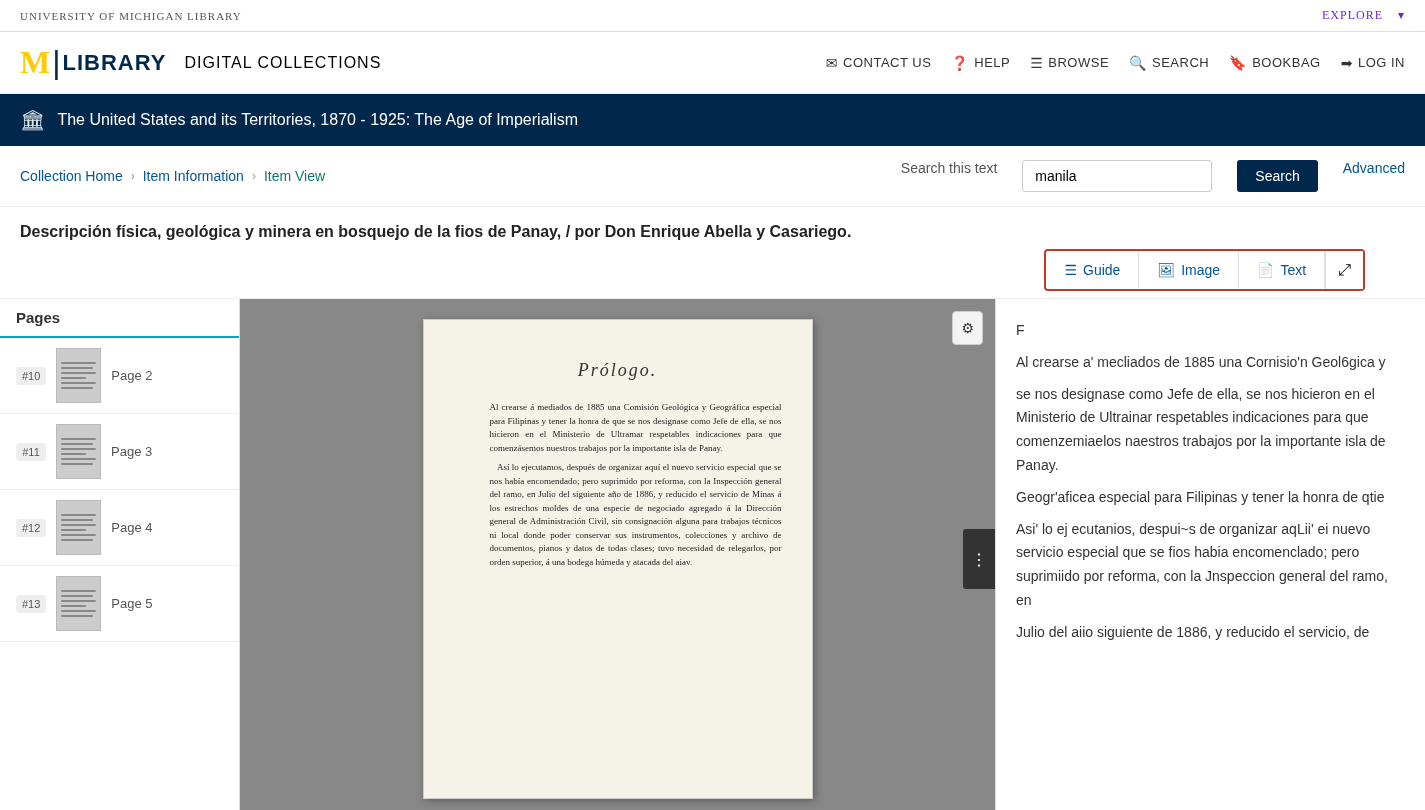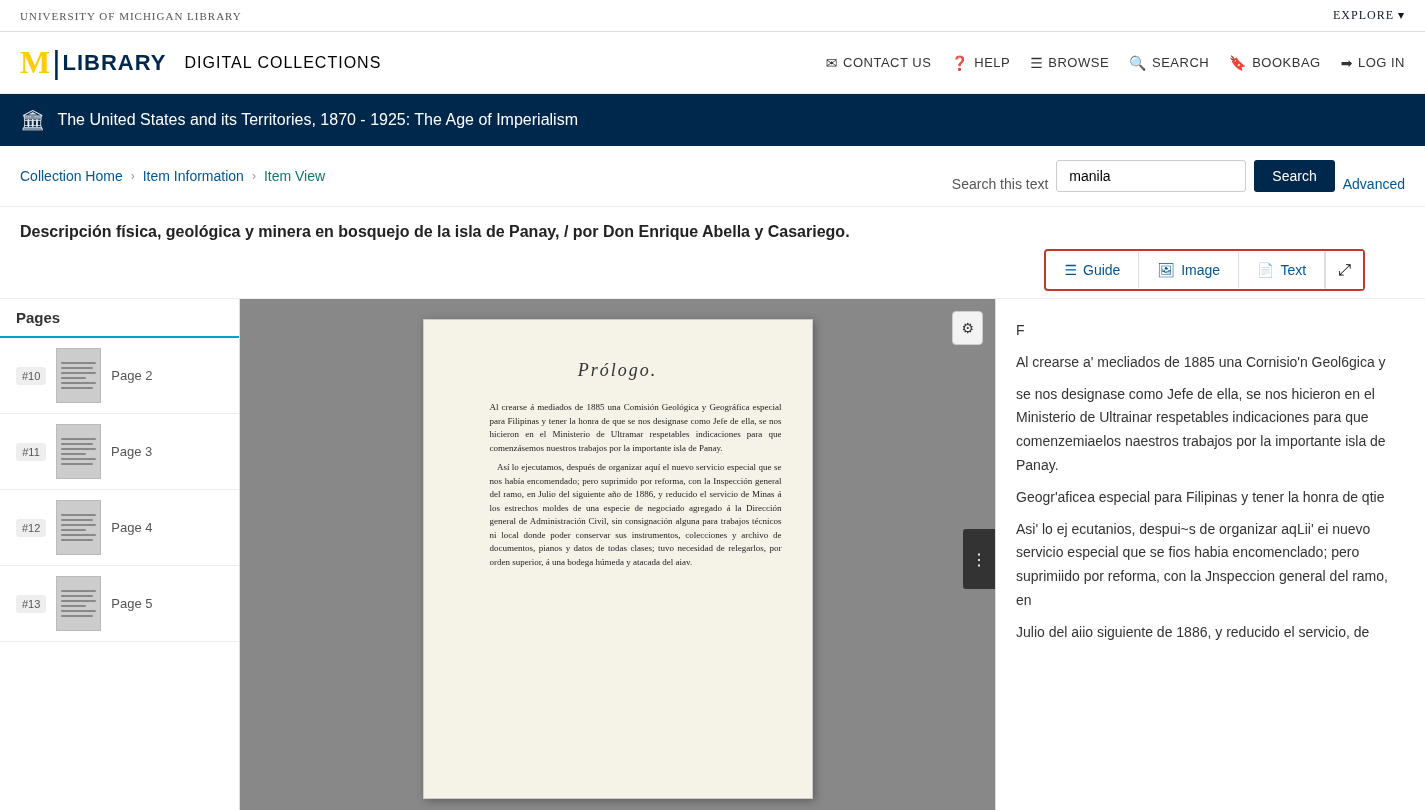--- a/index.html
+++ b/index.html
@@ -16,25 +16,25 @@
       font-family: Liberation Serif, serif;
     }
     .top-bar-title {
       font-size: 11px;
       letter-spacing: 1px;
       color: #555;
       text-transform: uppercase;
     }
     .top-bar-explore {
       font-size: 12px;
-      color: #0f172a;
-      cursor: pointer;
-      display: flex;
-      align-items: center;
-      gap: 4px;
+      color: #6d28d9;
+      cursor: pointer;
+      display: flex;
+      align-items: center;
+      gap: 15px;
       text-transform: uppercase;
       letter-spacing: 1px;
       margin-left: 46px;
     }
 
     
     .header {
       background: #fff;
       padding: 12px 20px;
       display: flex;
@@ -120,22 +120,22 @@
     }
     .breadcrumb a {
       color: #005594;
       text-decoration: none;
       cursor: pointer;
     }
     .breadcrumb .separator { color: #999; font-size: 12px; }
     .breadcrumb .current { color: #0f766e; }
     .search-container {
       display: flex;
-      align-items: flex-end;
-      gap: 8px;
+      align-items: flex-start;
+      gap: 25px;
     }
     .search-label {
       font-size: 14px;
       color: #555;
       white-space: nowrap;
     }
     .search-input {
       border: 1px solid #ccc;
       border-radius: 3px;
       padding: 7px 12px;
@@ -430,21 +430,21 @@
     <span class="current">Item View</span>
   </div>
   <div class="search-container">
     <span class="search-label">Search this text</span>
     <input class="search-input" type="text" value="manila" style="">
     <button class="search-button">Search</button>
     <a class="advanced-link">Advanced</a>
   </div>
 </div>
 
-<div class="doc-title">Descripción física, geológica y minera en bosquejo de la isla de Panay, / por Don Enrique Abella y Casariego.</div>
+<div class="doc-title">Descripción física, geológica y minera en bosquejo de la fios de Panay, / por Don Enrique Abella y Casariego.</div>
 
 <div class="view-wrapper">
 
   <div class="toolbar-row">
     <div class="view-toolbar" style="top:0;right:60px;">
       <button class="view-btn">
         <span>☰</span>
         <span>Guide</span>
       </button>
       <button class="view-btn">

